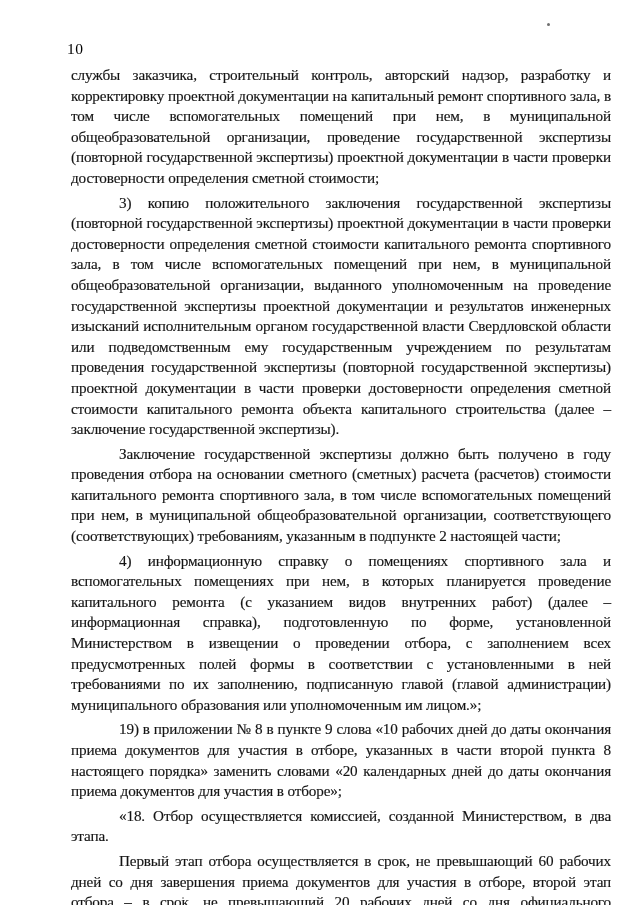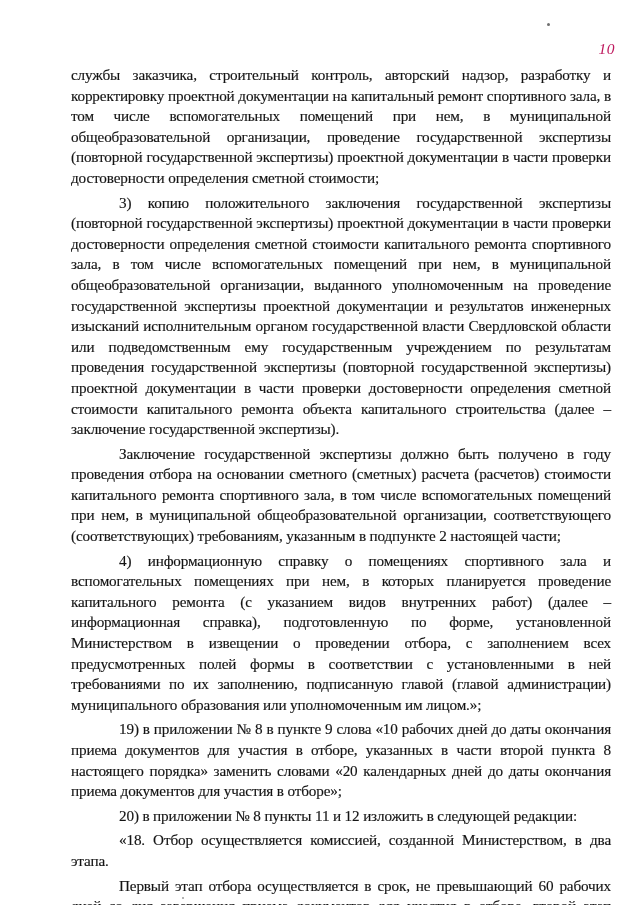--- a/index.html
+++ b/index.html
@@ -14,25 +14,24 @@
     background: #ffffff;
     overflow: hidden;
     font-family: "Liberation Serif", "DejaVu Serif", serif;
     color: #141414;
   }
   .page-number {
     position: absolute;
     top: 40px;
     left: 67px;
     width: 548px;
-    text-align: right;
+    text-align: left;
     font-size: 15.5px;
     letter-spacing: 0.5px;
-    color: #be185d;
-    font-style: italic;
+    color: #000000;
   }
   .text-block {
     position: absolute;
     top: 61px;
     left: 67px;
     width: 548px;
     text-align: justify;
     text-justify: inter-word;
     font-size: 15.2px;
     line-height: 20.6px;
@@ -73,21 +72,20 @@
 <div class="sheet">
 
   <div class="page-number">10</div>
 
   <div class="text-block">
     <p class="no-indent">службы заказчика, строительный контроль, авторский надзор, разработку и корректировку проектной документации на капитальный ремонт спортивного зала, в том числе вспомогательных помещений при нем, в муниципальной общеобразовательной организации, проведение государственной экспертизы (повторной государственной экспертизы) проектной документации в части проверки достоверности определения сметной стоимости;</p>
     <p>3) копию положительного заключения государственной экспертизы (повторной государственной экспертизы) проектной документации в части проверки достоверности определения сметной стоимости капитального ремонта спортивного зала, в том числе вспомогательных помещений при нем, в муниципальной общеобразовательной организации, выданного уполномоченным на проведение государственной экспертизы проектной документации и результатов инженерных изысканий исполнительным органом государственной власти Свердловской области или подведомственным ему государственным учреждением по результатам проведения государственной экспертизы (повторной государственной экспертизы) проектной документации в части проверки достоверности определения сметной стоимости капитального ремонта объекта капитального строительства (далее – заключение государственной экспертизы).</p>
     <p>Заключение государственной экспертизы должно быть получено в году проведения отбора на основании сметного (сметных) расчета (расчетов) стоимости капитального ремонта спортивного зала, в том числе вспомогательных помещений при нем, в муниципальной общеобразовательной организации, соответствующего (соответствующих) требованиям, указанным в подпункте 2 настоящей части;</p>
     <p>4) информационную справку о помещениях спортивного зала и вспомогательных помещениях при нем, в которых планируется проведение капитального ремонта (с указанием видов внутренних работ) (далее – информационная справка), подготовленную по форме, установленной Министерством в извещении о проведении отбора, с заполнением всех предусмотренных полей формы в соответствии с установленными в ней требованиями по их заполнению, подписанную главой (главой администрации) муниципального образования или уполномоченным им лицом.»;</p>
     <p>19) в приложении № 8 в пункте 9 слова «10 рабочих дней до даты окончания приема документов для участия в отборе, указанных в части второй пункта 8 настоящего порядка» заменить словами «20 календарных дней до даты окончания приема документов для участия в отборе»;</p>
-    <p>20) в приложении № 8 пункты 11 и 12 изложить в следующей редакции:</p>
     <p>«18. Отбор осуществляется комиссией, созданной Министерством, в два этапа.</p>
     <p>Первый этап отбора осуществляется в срок, не превышающий 60 рабочих дней со дня завершения приема документов для участия в отборе, второй этап отбора – в срок, не превышающий 20 рабочих дней со дня официального опубликования закона Свердловской области об областном бюджете на соответствующий финансовый год и плановый период.</p>
 
   </div>
 
   <div class="scan-dot top-right"></div>
   <div class="scan-dot bottom"></div>
 
 </div>
 

